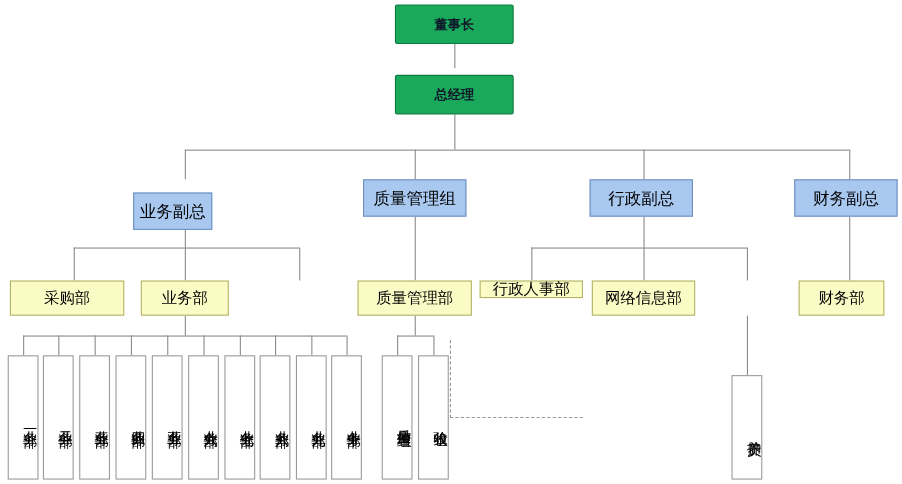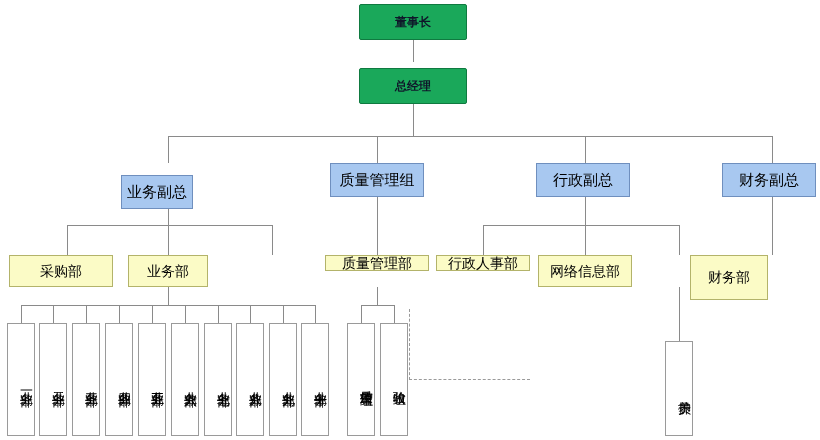--- a/index.html
+++ b/index.html
@@ -148,30 +148,30 @@
   <div class="node blue" style="left:722px;top:163px;width:94px;height:34px;">
     <span>财务副总</span>
   </div>
 
   <div class="node yellow" style="left:9px;top:255px;width:104px;height:32px;">
     <span>采购部</span>
   </div>
   <div class="node yellow" style="left:128px;top:255px;width:80px;height:32px;">
     <span>业务部</span>
   </div>
-  <div class="node yellow" style="left:325px;top:255px;width:104px;height:16px;">
+  <div class="node yellow" style="left:325px;top:255px;width:104px;height:32px;">
     <span>质量管理部</span>
   </div>
   <div class="node yellow" style="left:436px;top:255px;width:94px;height:16px;">
     <span>行政人事部</span>
   </div>
   <div class="node yellow" style="left:538px;top:255px;width:94px;height:32px;">
     <span>网络信息部</span>
   </div>
-  <div class="node yellow" style="left:690px;top:255px;width:78px;height:45px;">
+  <div class="node yellow" style="left:726px;top:255px;width:78px;height:32px;">
     <span>财务部</span>
   </div>
 
   <div class="node white vert" style="left:7px;top:323px;width:28px;height:113px;">
     <span>业务一部</span>
   </div>
   <div class="node white vert" style="left:39px;top:323px;width:28px;height:113px;">
     <span>业务二部</span>
   </div>
   <div class="node white vert" style="left:72px;top:323px;width:28px;height:113px;">

